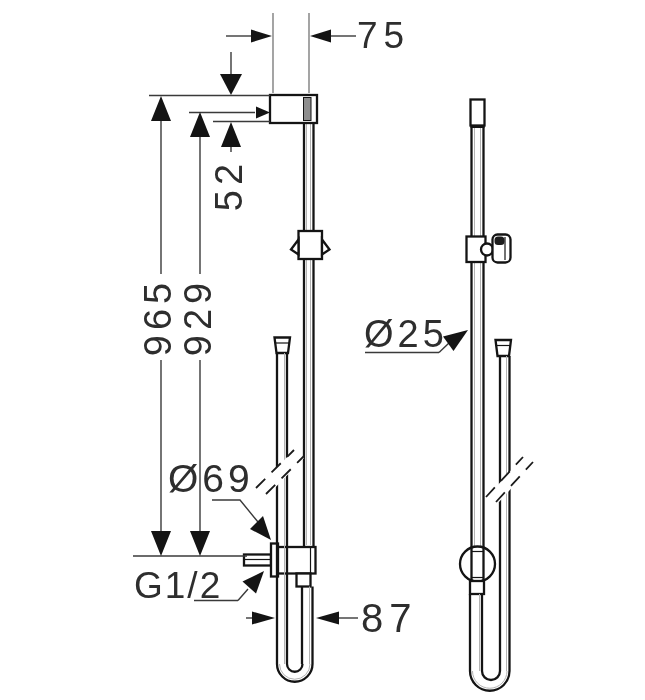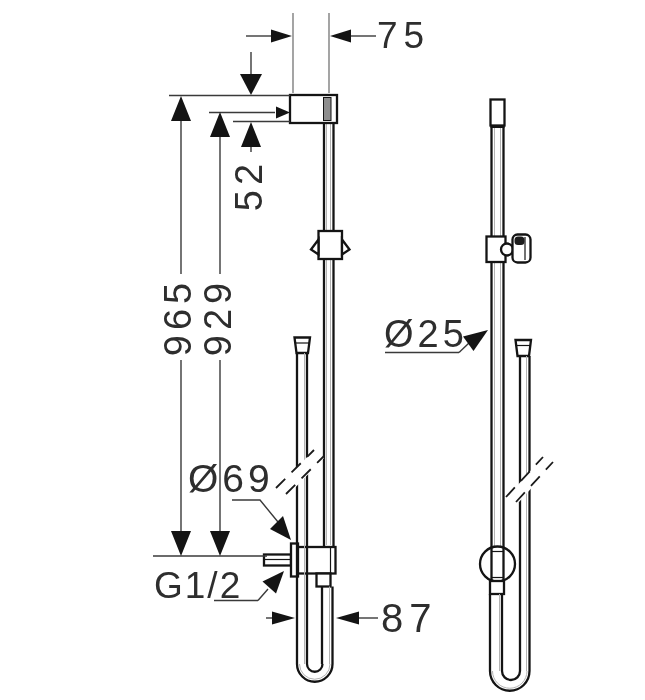--- a/index.html
+++ b/index.html
@@ -1,16 +1,16 @@
 <!DOCTYPE html>
 <html><head>
 <meta charset="utf-8">
 <style>
   html,body{margin:0;padding:0;background:#ffffff;width:645px;height:700px;overflow:hidden;}
-  #stage{width:589px;height:700px;background:#fff;position:relative;font-family:"Liberation Sans",sans-serif;margin-left:20px;}
+  #stage{width:589px;height:700px;background:#fff;position:relative;font-family:"Liberation Sans",sans-serif;}
   svg{display:block;}
   .part{fill:#ffffff;stroke:#141414;stroke-width:2.3;stroke-linejoin:miter;}
   .part-thin{fill:none;stroke:#141414;stroke-width:1.2;}
   .part-line{fill:none;stroke:#141414;stroke-width:2.3;}
   .inner-gray{fill:none;stroke:#b3b3b3;stroke-width:1;}
   .gray-fill{fill:#8e8e8e;stroke:#141414;stroke-width:1;}
   .dim{fill:none;stroke:#3a3a3a;stroke-width:1.4;}
   .ext{fill:none;stroke:#5a5a5a;stroke-width:1.1;}
   .arr{fill:#141414;stroke:none;}
   .brk{fill:none;stroke:#1b1b1b;stroke-width:1.8;stroke-dasharray:13 9;}

